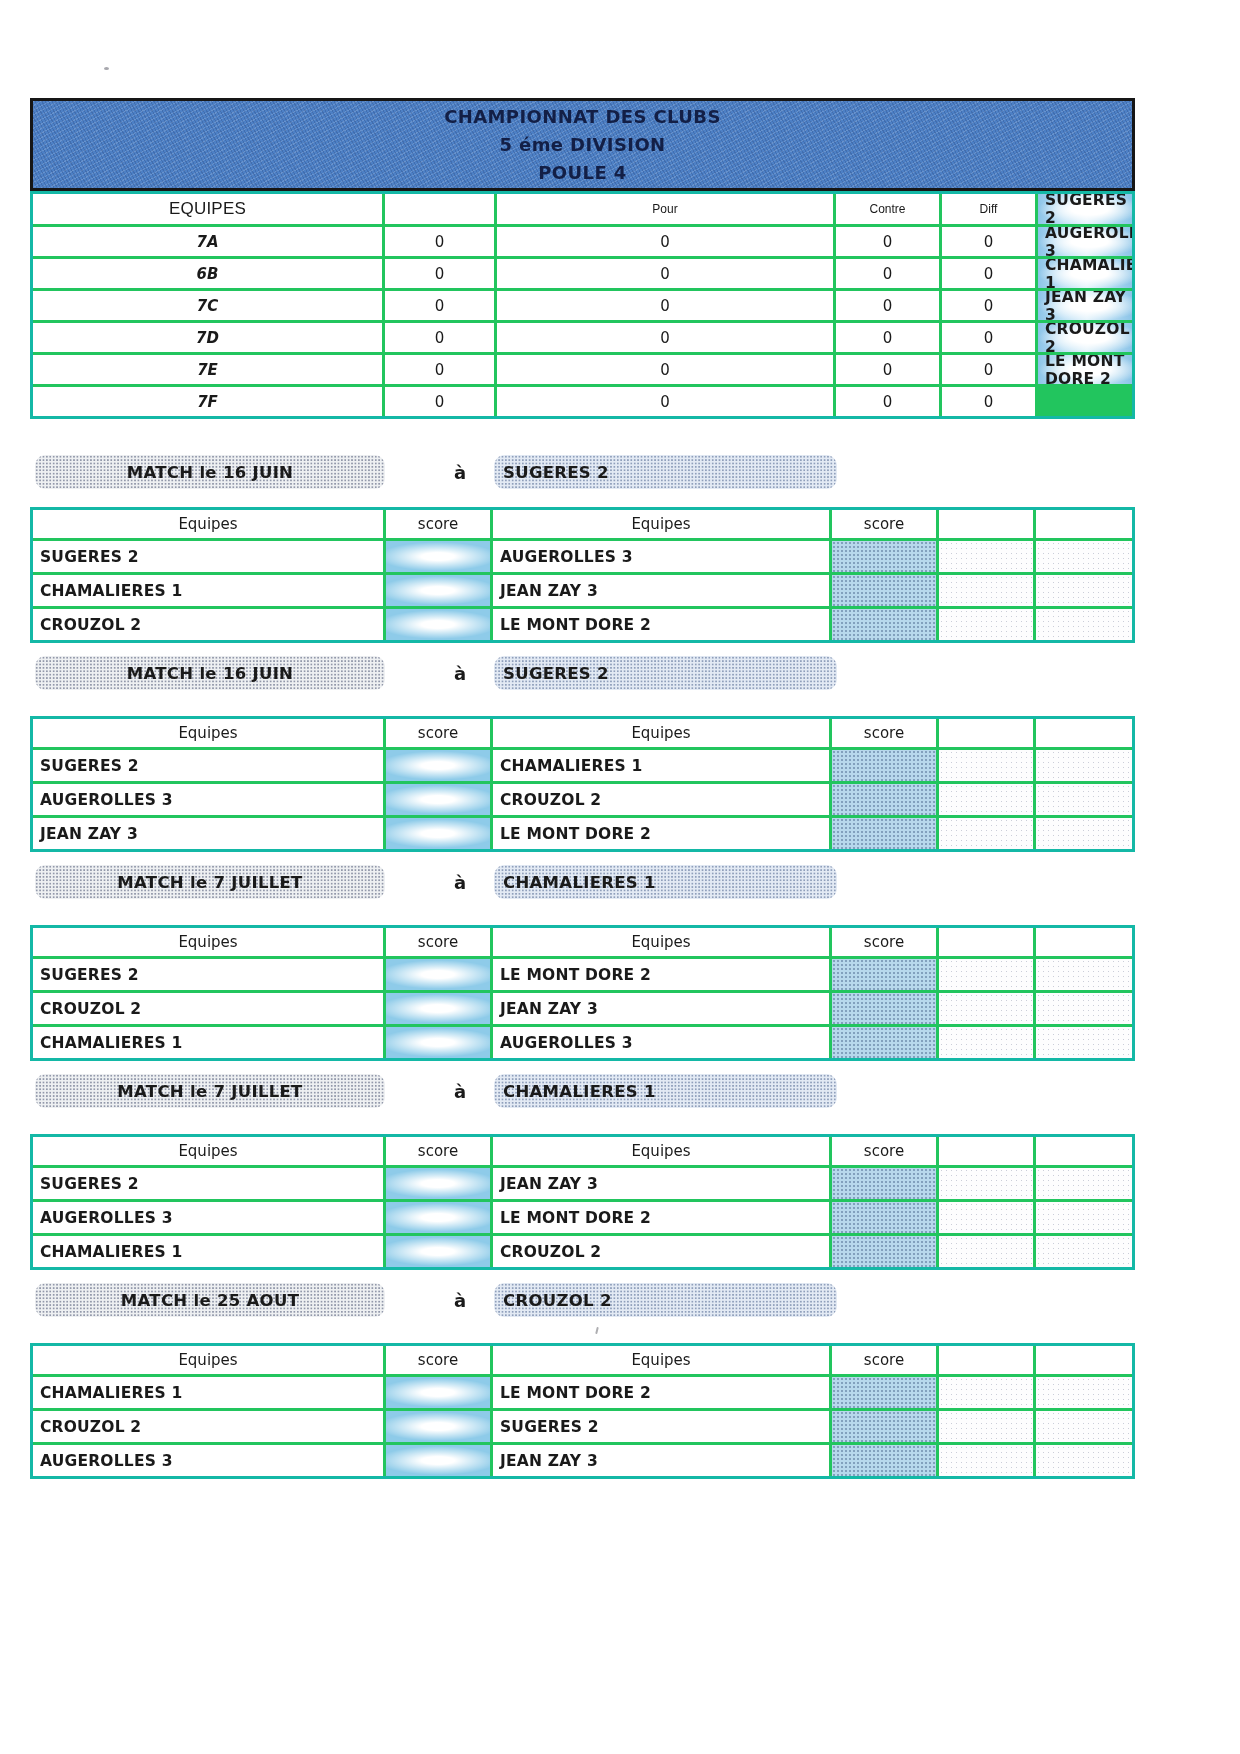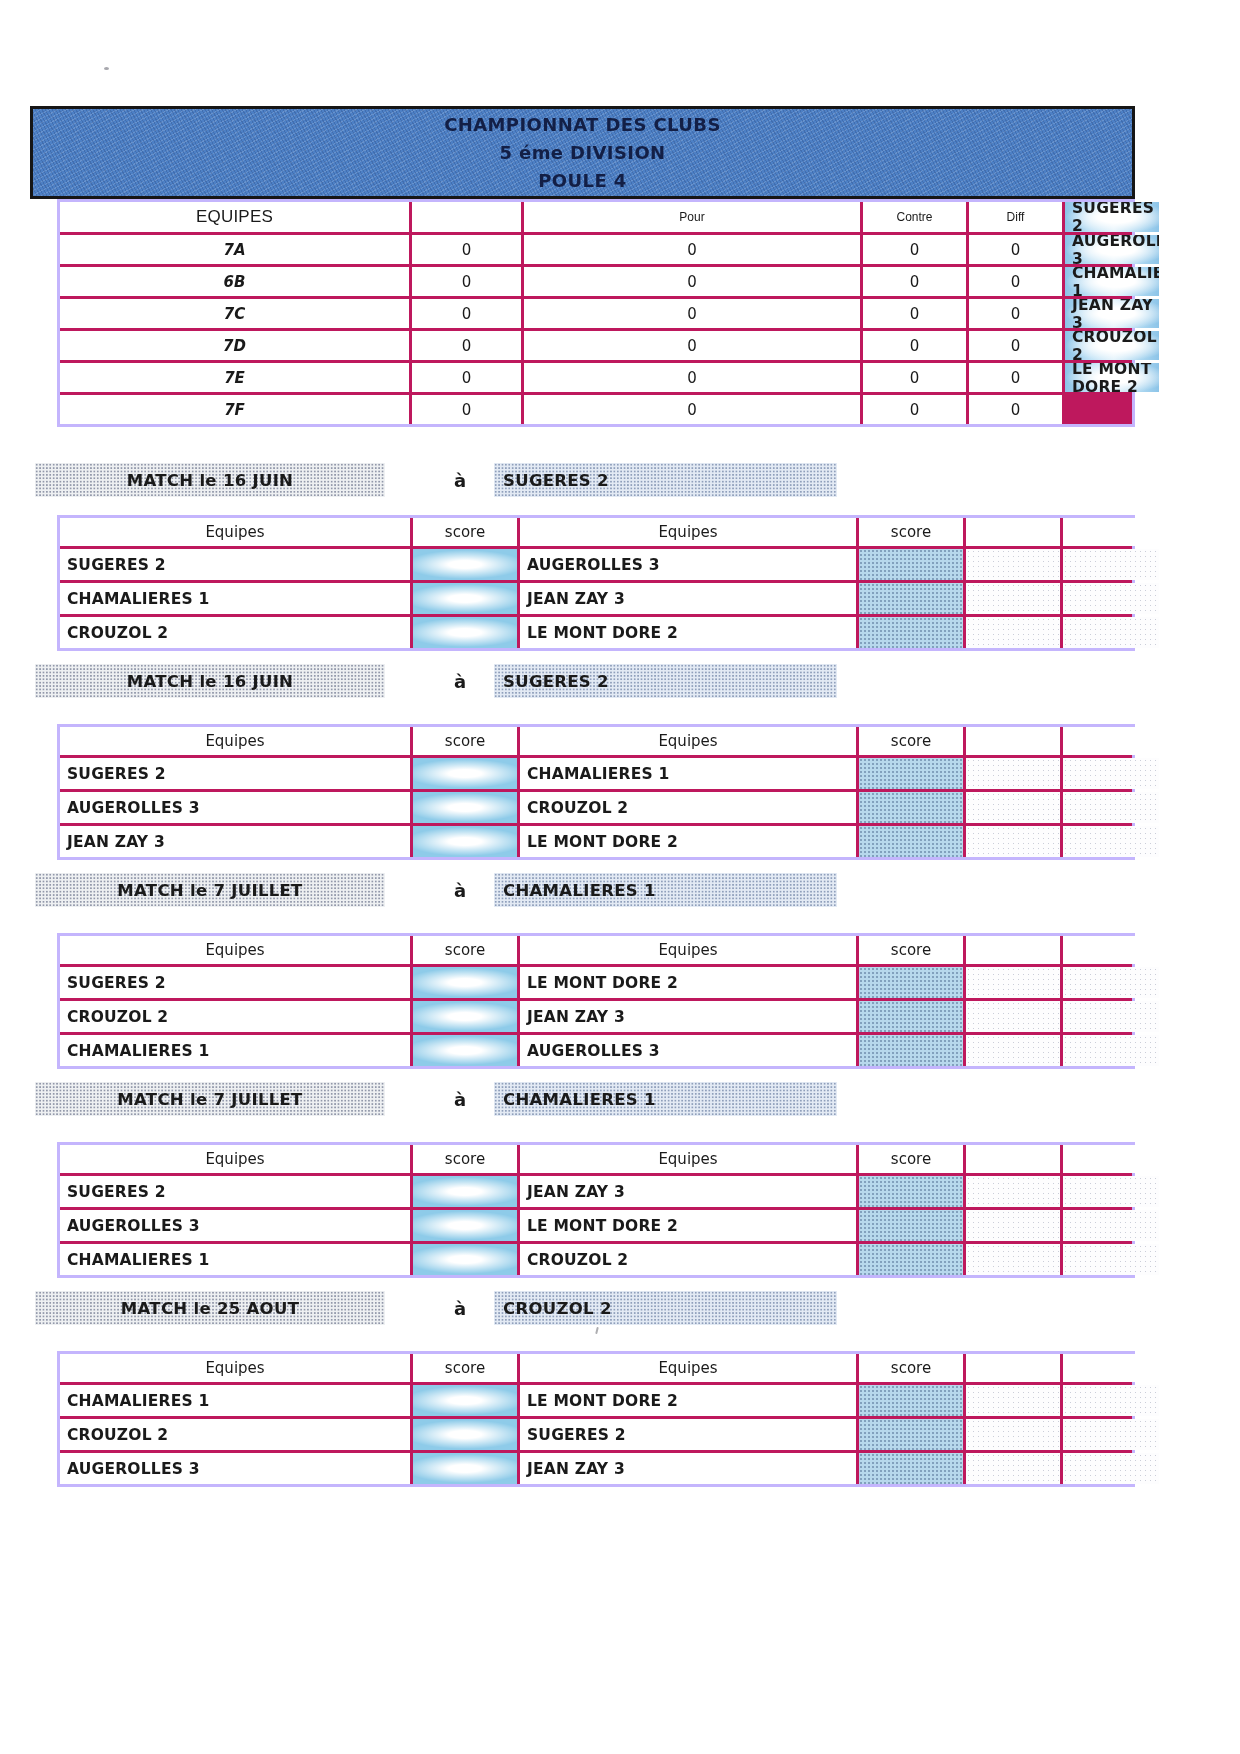--- a/index.html
+++ b/index.html
@@ -1,38 +1,38 @@
 <!DOCTYPE html>
 <html><head>
 <meta charset="utf-8">
 <style>
   * { margin:0; padding:0; box-sizing:border-box; }
   html,body { background:#ffffff; }
   .page {
     position:relative; width:1240px; height:1754px; background:#ffffff;
     font-family:"Liberation Sans", sans-serif; color:#1a1a1a; overflow:hidden;
   }
-  .content { position:absolute; left:30px; top:8px; width:1105px; }
+  .content { position:absolute; left:30px; top:0; width:1105px; }
 
   
   .banner {
     margin-top:98px; height:93px; border:3px solid #161616;
     background-color:#4d80c5;
     background-image:
       repeating-linear-gradient(62deg, rgba(23,44,96,0.22) 0 1px, transparent 1px 3px),
       repeating-linear-gradient(-28deg, rgba(255,255,255,0.15) 0 1px, transparent 1px 4px);
     display:flex; flex-direction:column; justify-content:center; align-items:center;
   }
   .banner .line {
     font-family:"DejaVu Sans", sans-serif; font-weight:bold; font-size:18px;
     line-height:28px; color:#131f46; letter-spacing:0.4px;
   }
 
   
-  .tbl { display:grid; background:#be185d; border:3px solid #c4b5fd; gap:3px;margin-left:27px; }
+  .tbl { display:grid; background:#22c55e; border:3px solid #14b8a6; gap:3px; }
   .standings { grid-template-columns:349px 109px 336px 103px 93px 94px; grid-template-rows:30px repeat(6, 29px); }
   .mtable    { grid-template-columns:350px 104px 336px 104px 94px 96px; grid-template-rows:28px repeat(3, 31px); }
 
   .cell { background:#ffffff; display:flex; align-items:center; overflow:hidden; }
   .cc { justify-content:center; }
   .pad { padding-left:7px; }
 
   .hdr-arial { font-size:17px; letter-spacing:0.2px; }
   .hdr-arial-sm { font-size:12px; }
   .team { font-family:"DejaVu Sans", sans-serif; font-weight:bold; font-size:15.5px; letter-spacing:0.2px; }
@@ -57,21 +57,21 @@
   .c-dot-faint {
     background-color:#fdfdfe;
     background-image: radial-gradient(rgba(110,120,150,0.35) 0.6px, transparent 1px);
     background-size:5px 5px;
   }
 
   
   .label-row { display:flex; align-items:stretch; height:34px; }
   .bar {
     display:flex; align-items:center;
-    font-family:"DejaVu Sans", sans-serif; font-weight:bold; font-size:16.5px; letter-spacing:0.3px;
+    font-family:"DejaVu Sans", sans-serif; font-weight:bold; font-size:16.5px; letter-spacing:0.3px;border-radius:11px;
   }
   .bar-gray {
     margin-left:5px; width:350px; justify-content:center;
     background-color:#eef0f2;
     background-image: radial-gradient(rgba(70,80,110,0.55) 0.8px, transparent 1px);
     background-size:3.4px 3.4px;
   }
   .at-label {
     margin-left:45px; width:60px; display:flex; align-items:center; justify-content:center;
     font-family:"DejaVu Sans", sans-serif; font-weight:bold; font-size:18px;

